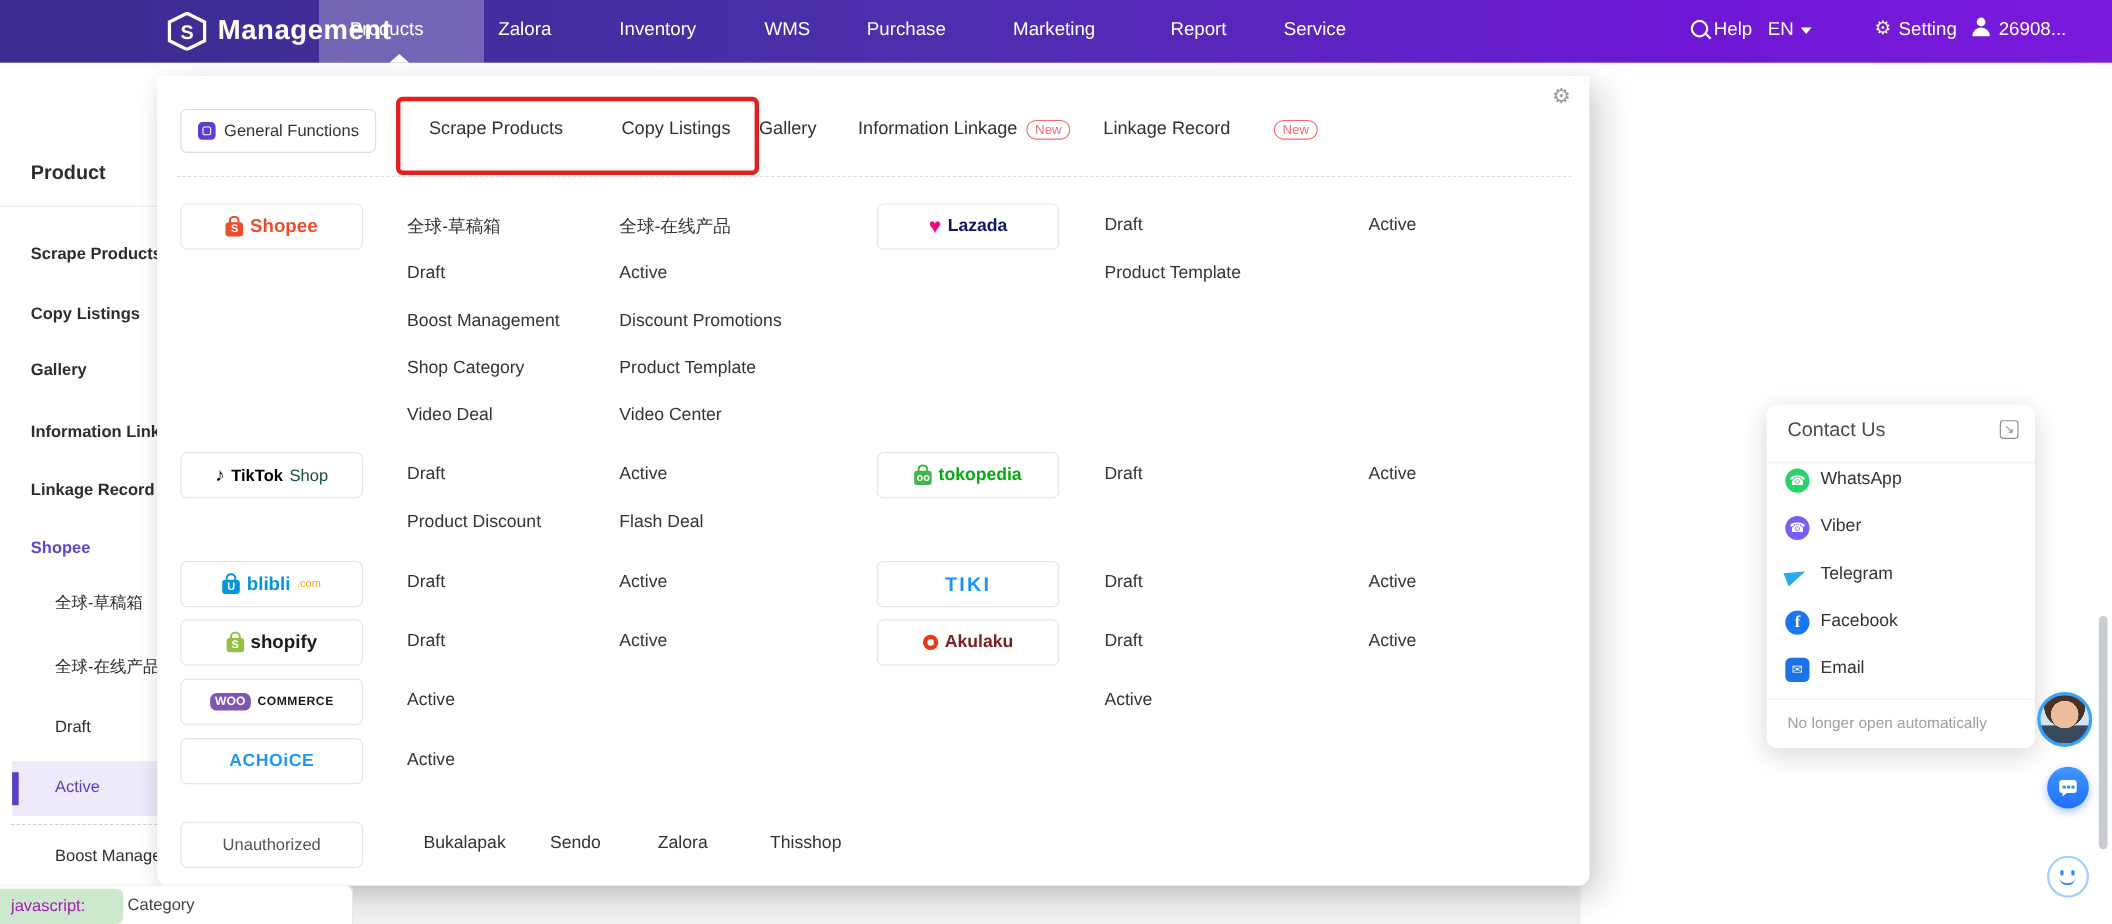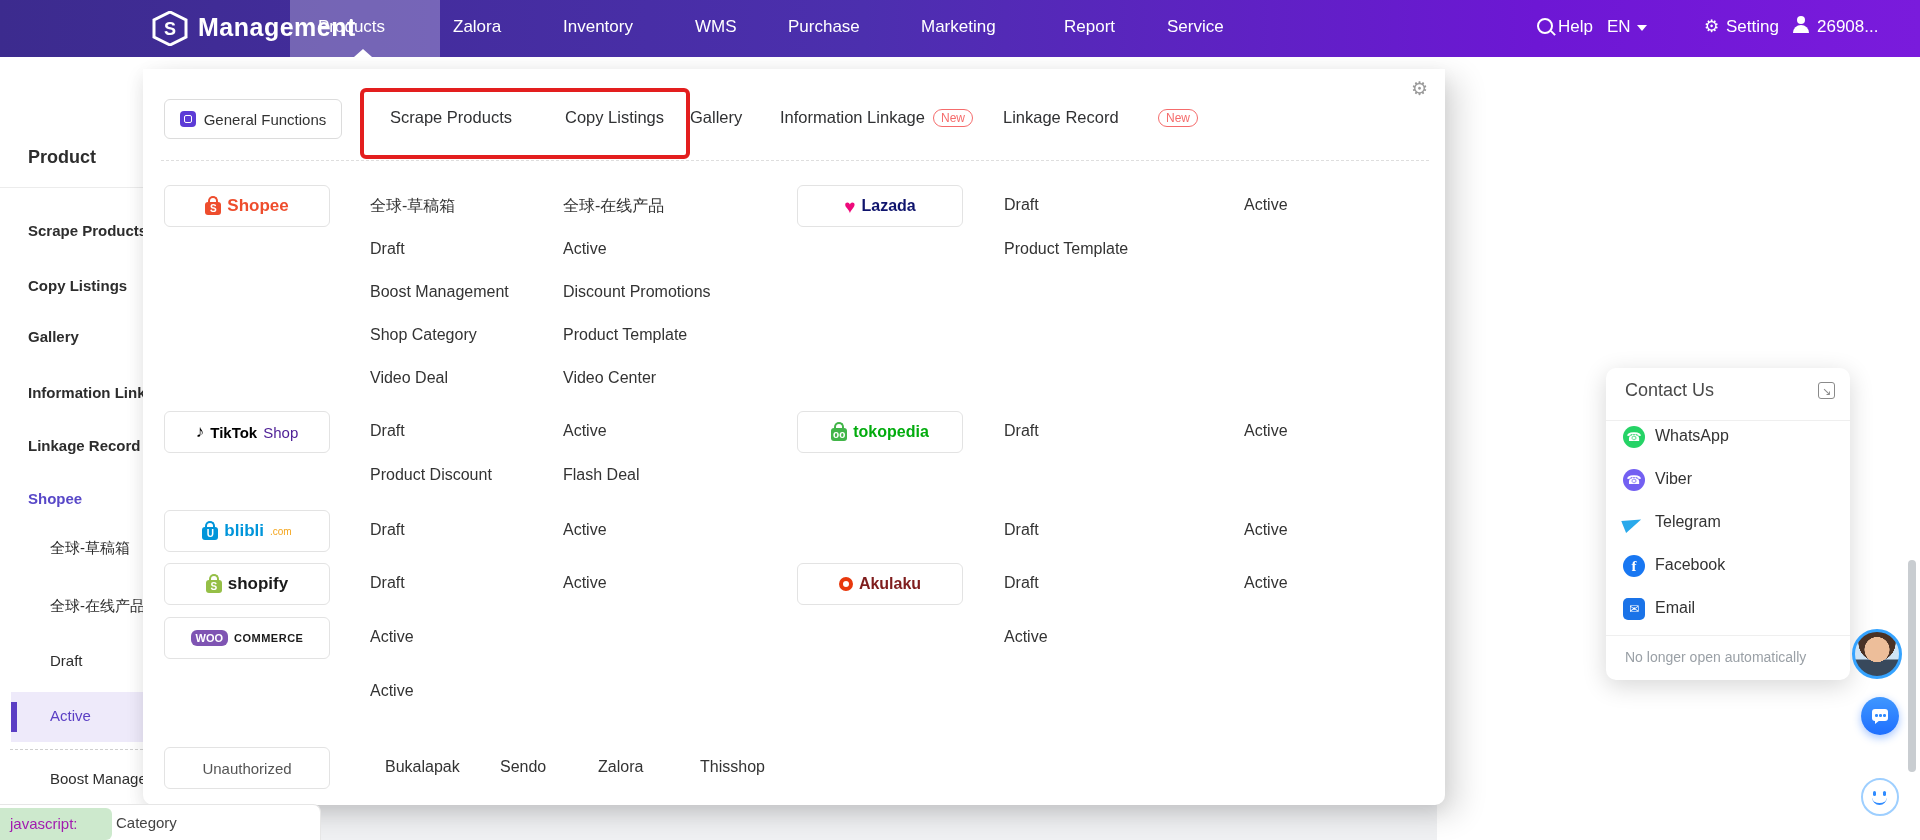--- a/index.html
+++ b/index.html
@@ -59,21 +59,21 @@
   .plat-btn{position:absolute;width:166px;height:42px;border:1px solid #e3e3e3;border-radius:6px;background:#fff;display:flex;align-items:center;justify-content:center;gap:6px;box-sizing:border-box;white-space:nowrap;}
   .mlink{position:absolute;font-size:16px;color:#333;white-space:nowrap;cursor:pointer;}
   
   .bag{width:16px;height:13px;border-radius:3px;background:currentColor;position:relative;margin-top:4px;display:inline-block;}
   .bag::before{content:"";position:absolute;top:-6px;left:3px;width:6px;height:8px;border:2px solid currentColor;border-bottom:none;border-radius:5px 5px 0 0;}
   .bag i{position:absolute;left:0;right:0;top:0;bottom:0;color:#fff;font-style:normal;font-size:10px;font-weight:700;text-align:center;line-height:13px;}
   .shopee-txt{color:#ee4d2d;font-size:17px;font-weight:600;}
   .lz-heart{color:#ee0a7b;font-size:19px;line-height:19px;}
   .lz-txt{color:#0f146d;font-size:16px;font-weight:700;}
   .tt-note{color:#000;font-size:17px;font-weight:700;}
-  .tt-a{color:#000;font-size:15px;font-weight:800;} .tt-b{color:#4c1d95;font-size:15px;}
+  .tt-a{color:#000;font-size:15px;font-weight:800;} .tt-b{color:#14532d;font-size:15px;}
   .tokped-txt{color:#03ac0e;font-size:16px;font-weight:600;}
   .blb-txt{color:#0095da;font-size:17px;font-weight:700;} .blb-sup{color:#f4a51c;font-size:10px;vertical-align:super;}
   .shp-txt{color:#1a1a1a;font-size:17px;font-weight:800;}
   .woo-a{background:#7f54b3;color:#fff;font-size:11px;font-weight:800;border-radius:6px;padding:2px 5px;}
   .woo-b{color:#1a1a1a;font-size:11px;font-weight:800;letter-spacing:.5px;}
   .achoice-txt{color:#2196f3;font-size:16px;font-weight:800;letter-spacing:.5px;}
   .tiki-txt{color:#1a94ff;font-size:18px;font-weight:800;letter-spacing:2px;}
   .aku-ring{width:14px;height:14px;border:4px solid #e8380d;border-radius:50%;display:inline-block;box-sizing:border-box;}
   .aku-txt{color:#7f1d1d;font-size:16px;font-weight:600;}
   .pg-dot{width:15px;height:15px;background:#e8332a;border-radius:50%;display:inline-block;position:relative;}
@@ -255,20 +255,23 @@
 
     <div class="plat-btn" style="left:21px;top:441px">
         <span class="bag" style="color:#0095da">
           <i>U</i>
         </span>
         <span class="blb-txt">blibli</span>
         <span class="blb-sup">.com</span>
       </div>
     <span class="mlink" style="left:227px;top:452px">Draft</span>
     <span class="mlink" style="left:420px;top:452px">Active</span>
+    <div class="plat-btn" style="left:654px;top:441px">
+        <span class="tiki-txt">TIKI</span>
+      </div>
     <span class="mlink" style="left:861px;top:452px">Draft</span>
     <span class="mlink" style="left:1101px;top:452px">Active</span>
 
     <div class="plat-btn" style="left:21px;top:494px">
         <span class="bag" style="color:#95bf47">
           <i>S</i>
         </span>
         <span class="shp-txt">shopify</span>
       </div>
     <span class="mlink" style="left:227px;top:505px">Draft</span>
@@ -280,20 +283,23 @@
     <span class="mlink" style="left:861px;top:505px">Draft</span>
     <span class="mlink" style="left:1101px;top:505px">Active</span>
 
     <div class="plat-btn" style="left:21px;top:548px">
         <span class="woo-a">WOO</span>
         <span class="woo-b">COMMERCE</span>
       </div>
     <span class="mlink" style="left:227px;top:559px">Active</span>
     <span class="mlink" style="left:861px;top:559px">Active</span>
 
+    <div class="plat-btn" style="left:21px;top:602px">
+        <span class="achoice-txt">ACHOiCE</span>
+      </div>
     <span class="mlink" style="left:227px;top:613px">Active</span>
 
     <div class="plat-btn" style="left:21px;top:678px">
         <span class="unauth-txt">Unauthorized</span>
       </div>
     <span class="mlink" style="left:242px;top:689px">Bukalapak</span>
     <span class="mlink" style="left:357px;top:689px">Sendo</span>
     <span class="mlink" style="left:455px;top:689px">Zalora</span>
     <span class="mlink" style="left:557px;top:689px">Thisshop</span>
   </div>

